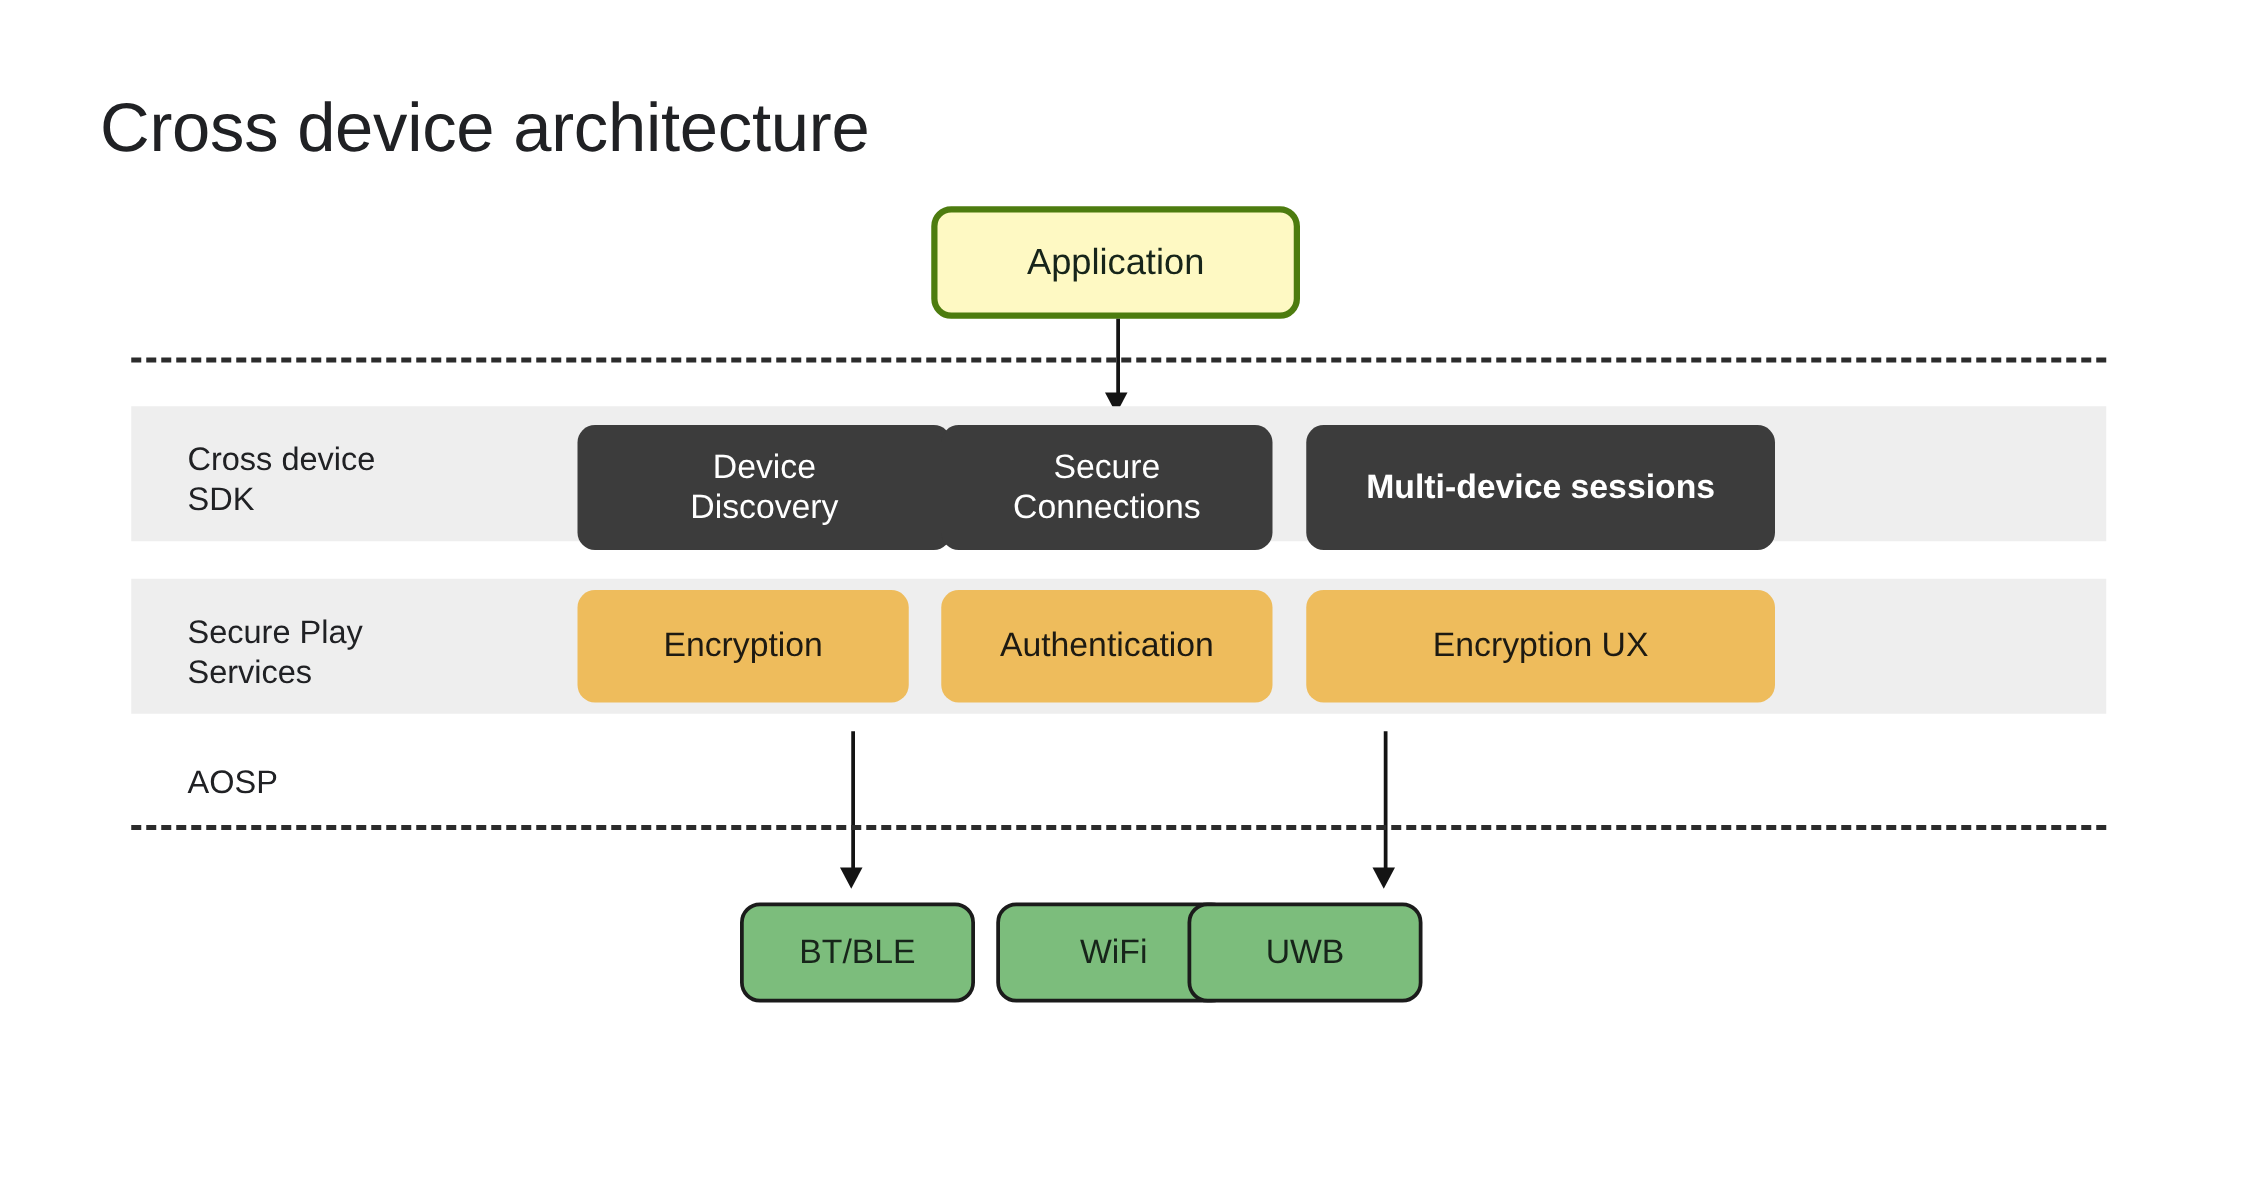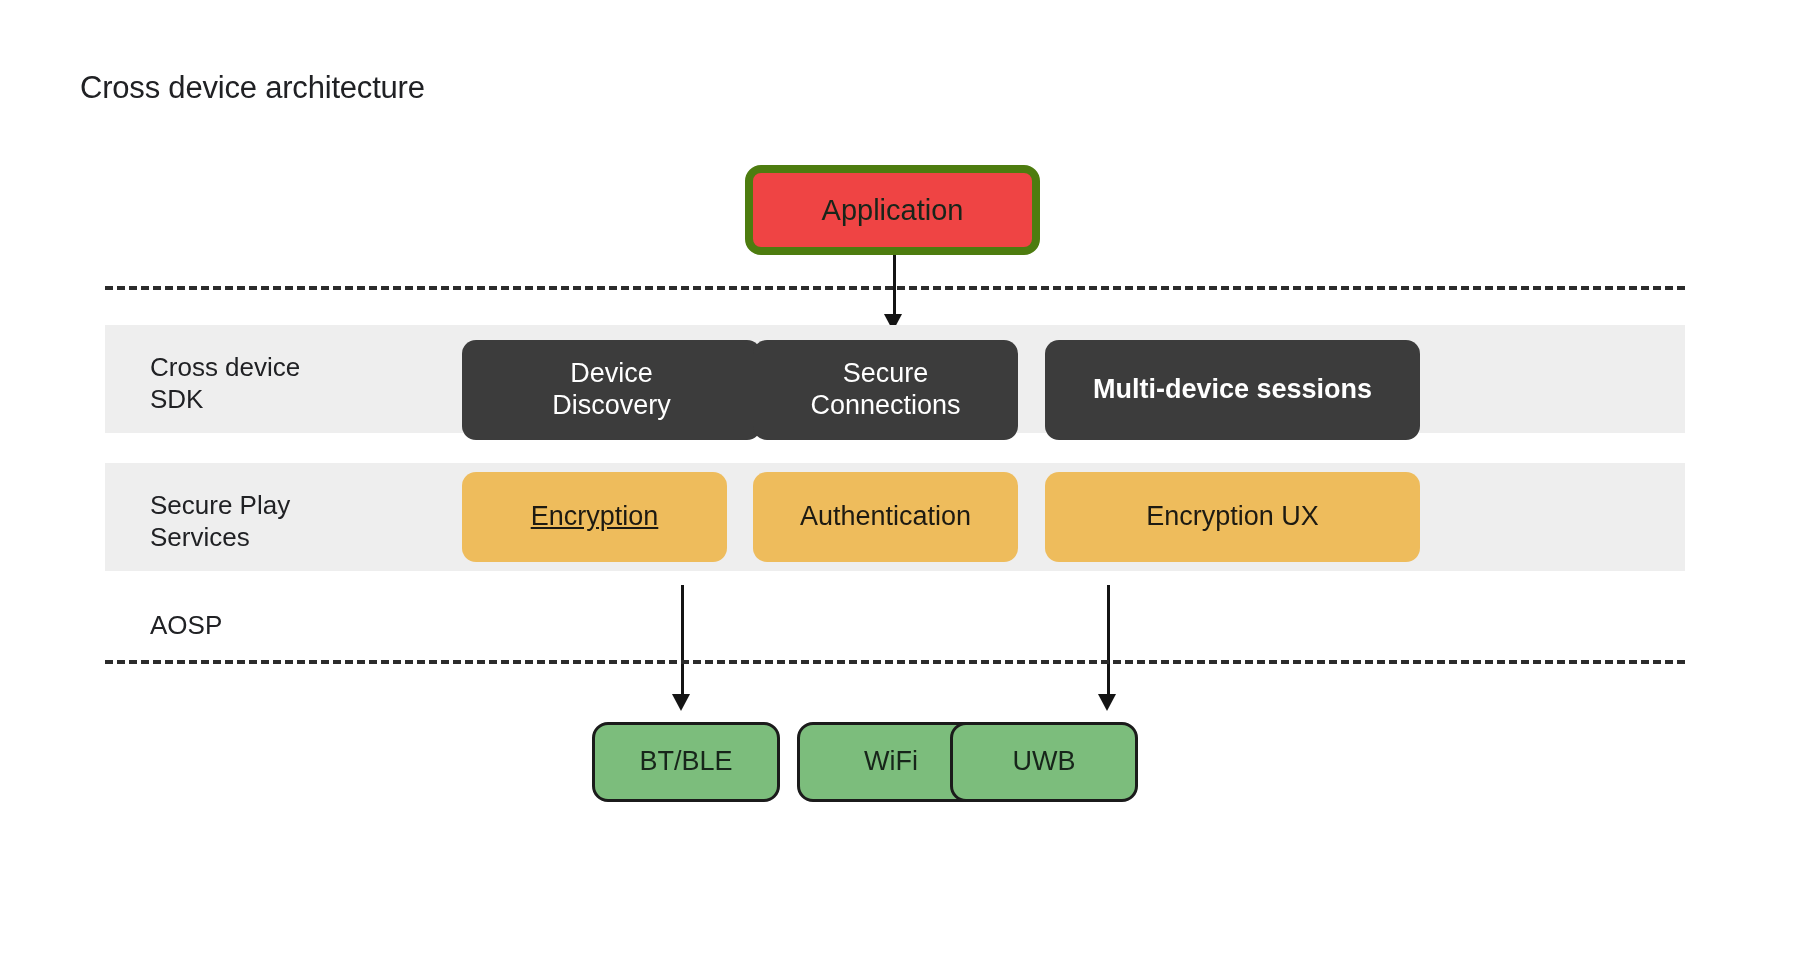--- a/index.html
+++ b/index.html
@@ -13,42 +13,42 @@
     font-family: "Liberation Sans", sans-serif;
     color: #202124;
     overflow: hidden;
     position: relative;
   }
 
   .page-title {
     position: absolute;
     left: 80px;
     top: 70px;
-    font-size: 31px;
+    font-size: 55px;
     font-weight: 400;
     letter-spacing: -0.2px;
     color: #202124;
     white-space: nowrap;
   }
 
   
   .node {
     position: absolute;
     box-sizing: border-box;
     display: flex;
     align-items: center;
     justify-content: center;
     text-align: center;
     line-height: 1.18;
     white-space: pre-line;
   }
 
   .node-app {
-    background: #ef4444;
-    border: 8px solid #4d7c0f;
+    background: #fef9c3;
+    border: 5px solid #4d7c0f;
     border-radius: 16px;
     color: #17251a;
     font-size: 29px;
     font-weight: 500;
   }
 
   .node-dark {
     background: #3c3c3c;
     border-radius: 14px;
     color: #ffffff;
@@ -141,21 +141,21 @@
 <div class="node node-dark" style="left:462px; top:340px; width:299px; height:100px;">Device
 Discovery</div>
 <div class="node node-dark" style="left:753px; top:340px; width:265px; height:100px;">Secure
 Connections</div>
 <div class="node node-dark" style="left:1045px; top:340px; width:375px; height:100px;font-weight:bold;">Multi-device sessions</div>
 
 <div class="band band-gps"></div>
 <div class="band-label label-gps">Secure Play
 Services</div>
 
-<div class="node node-amber" style="left:462px; top:472px; width:265px; height:90px;text-decoration:underline;">Encryption</div>
+<div class="node node-amber" style="left:462px; top:472px; width:265px; height:90px;">Encryption</div>
 <div class="node node-amber" style="left:753px; top:472px; width:265px; height:90px;">Authentication</div>
 <div class="node node-amber" style="left:1045px; top:472px; width:375px; height:90px;">Encryption UX</div>
 
 <div class="band-label label-aosp">AOSP</div>
 
 <div class="arrow-shaft" style="left:681px; top:585px; height:115px;"></div>
 <div class="arrow-head" style="left:672px; top:694px;"></div>
 
 <div class="arrow-shaft" style="left:1107px; top:585px; height:115px;"></div>
 <div class="arrow-head" style="left:1098px; top:694px;"></div>

